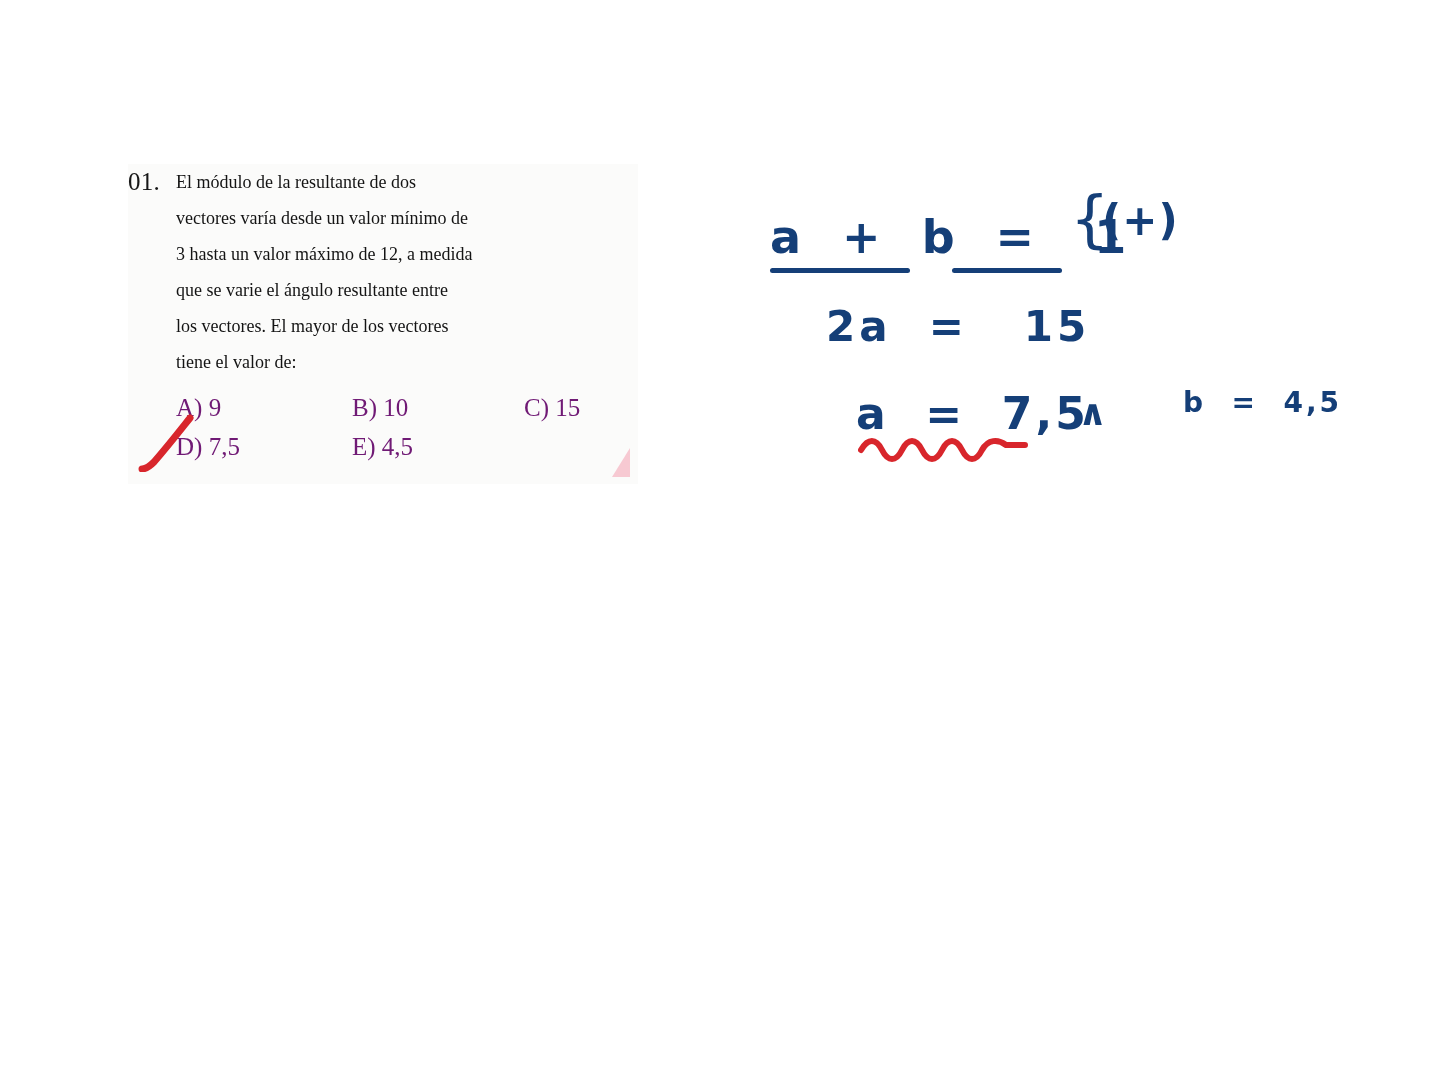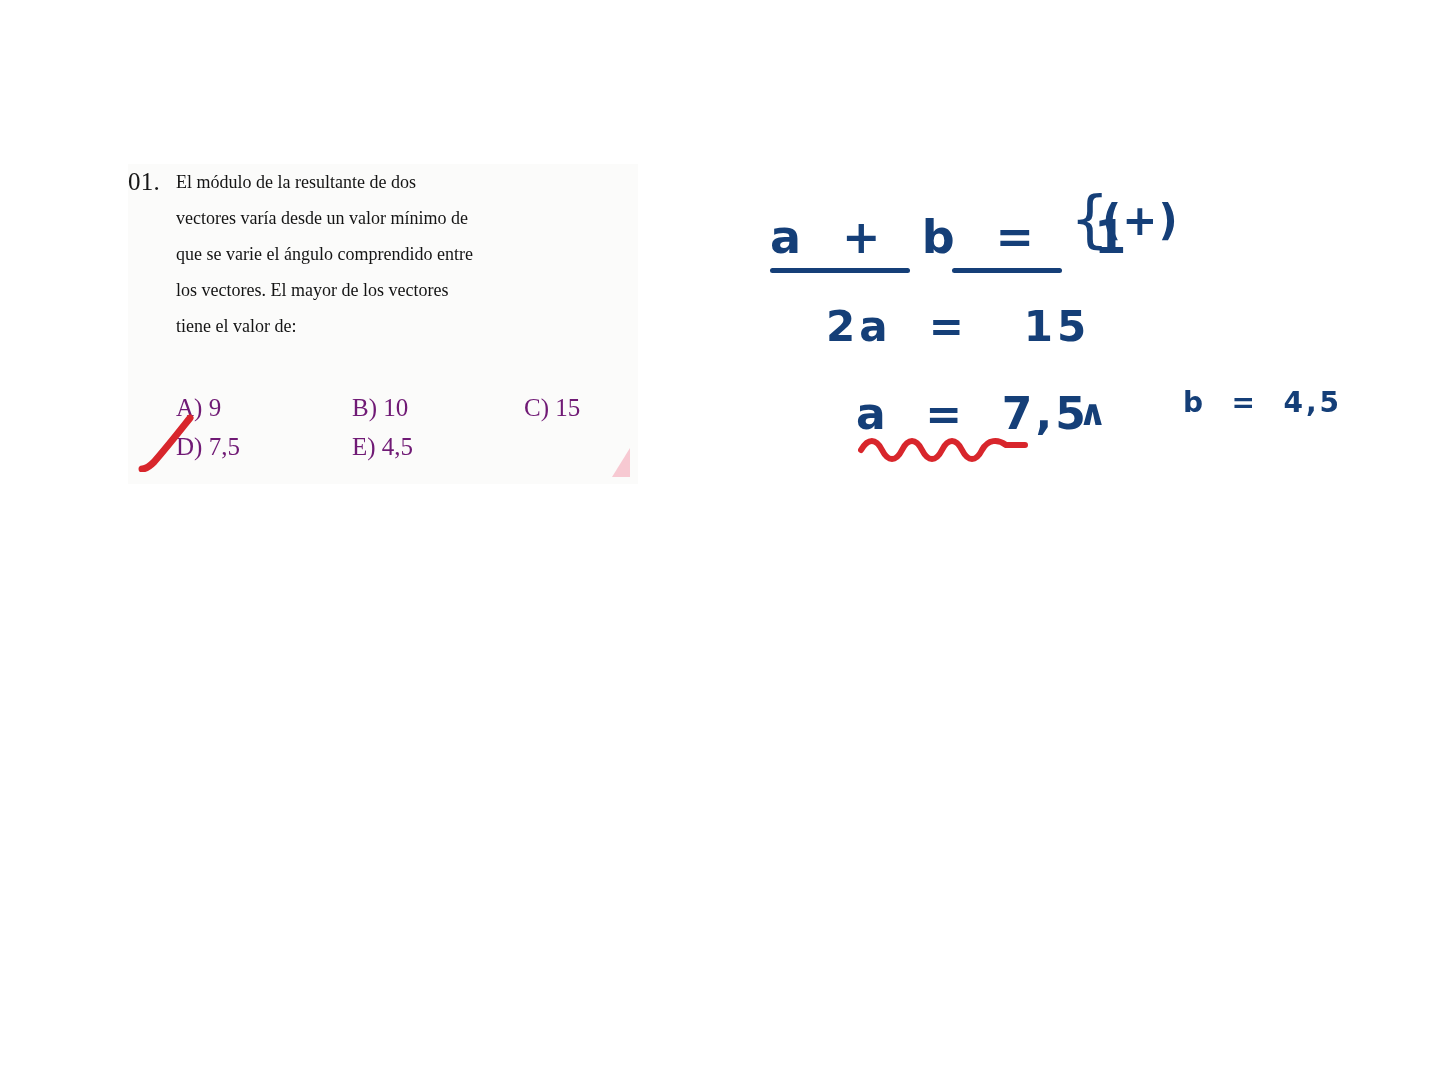--- a/index.html
+++ b/index.html
@@ -153,21 +153,22 @@
 <body>
 
 <div id="problem-card">
 
   <div id="problem-body">
     <div class="prob-row">
       <div class="prob-number nosel">01.</div>
       <div class="prob-text">
         <span class="prob-line">El  módulo  de  la  resultante  de  dos</span>
         <span class="prob-line">vectores varía desde un valor mínimo de</span>
-        <span class="prob-line">que se varie el ángulo comprendido entre</span>
+        <span class="prob-line">3 hasta un valor máximo de 12, a medida</span>
+        <span class="prob-line">que se varie el ángulo resultante entre</span>
         <span class="prob-line">los  vectores.  El  mayor  de  los  vectores</span>
         <span class="prob-line">tiene el valor de:</span>
       </div>
     </div>
   </div>
 
   <div id="options">
     <div class="opt-row">
       <div class="opt c1">A) 9</div>
       <div class="opt c2">B) 10</div>

